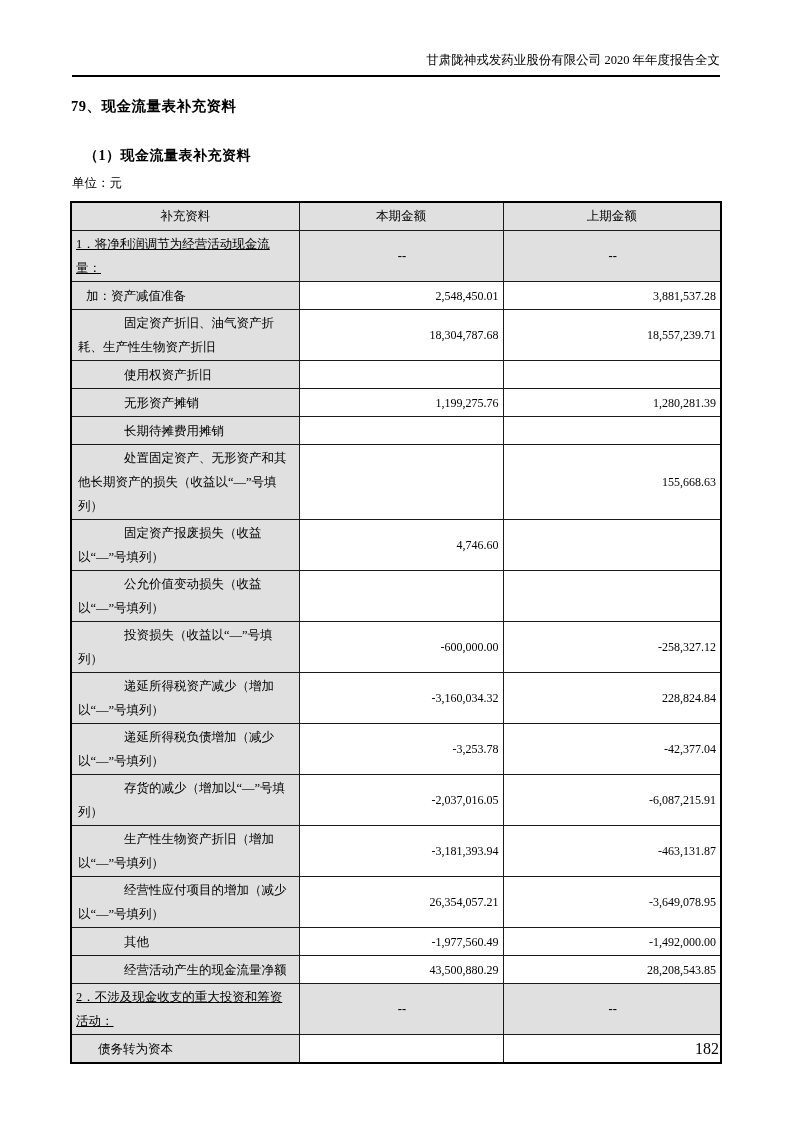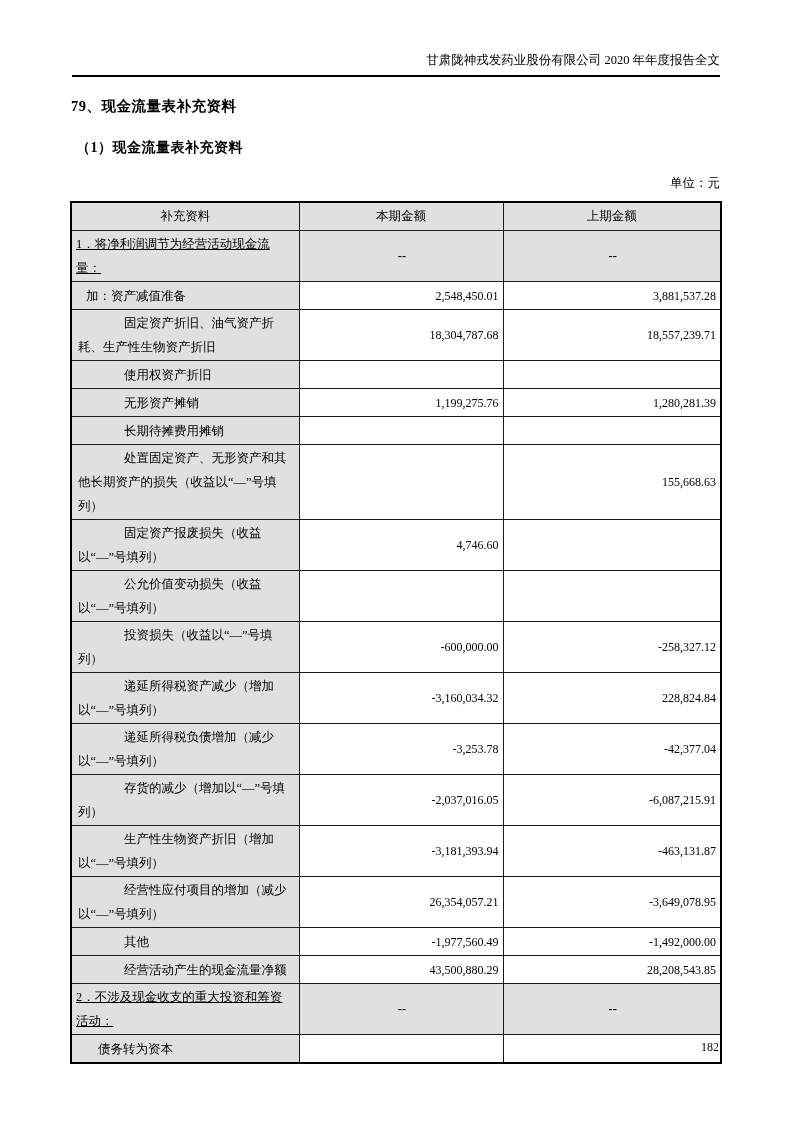--- a/index.html
+++ b/index.html
@@ -15,26 +15,26 @@
   .doc-header {
     position: absolute; left: 72px; right: 73px; top: 52px;
     text-align: right; font-size: 12.5px; line-height: 17px;
     padding-bottom: 6px; border-bottom: 2px solid #000;
   }
   .title {
     position: absolute; left: 71px; top: 97px; margin: 0;
     font-size: 14.5px; font-weight: bold; letter-spacing: 0.5px;
   }
   .subtitle {
-    position: absolute; left: 76px; top: 139px; margin: 0;
+    position: absolute; left: 76px; top: 139px; margin: 8px;
     font-size: 14px; font-weight: bold; letter-spacing: 0.5px;
   }
   .unit {
     position: absolute; left: 72px; right: 73px; top: 175px;
-    text-align: right; font-size: 12.5px;
+    font-size: 12.5px;
   }
   table.fin-table {
     position: absolute; left: 70px; top: 201px; width: 650px;
     border-collapse: collapse; table-layout: fixed;
     border: 2px solid #000;
   }
   .fin-table th, .fin-table td {
     border: 1px solid #1a1a1a;
     font-size: 12.5px;
     vertical-align: middle;
@@ -52,21 +52,21 @@
     word-break: break-all; height: 25px;
   }
   td.value-cell { text-align: right; font-size: 12px; }
   tr.section-row td { background: #e0e0e0; }
   tr.section-row td.value-cell { text-align: center; font-weight: bold; font-size: 12.5px; }
   td.indent-0 { padding-left: 4px; text-decoration: underline; }
   td.indent-1 { text-indent: 8px; }
   td.indent-2 { text-indent: 20px; }
   td.indent-3 { text-indent: 46px; }
   .page-number {
-    position: absolute; right: 74px; top: 1040px; font-size: 12px;
+    position: absolute; right: 74px; top: 1040px; font-size: 16px;
   }
 </style>
 </head>
 <body>
 
 <div class="page">
 
   <div class="doc-header">
     <span>甘肃陇神戎发药业股份有限公司 2020 年年度报告全文</span>
   </div>

